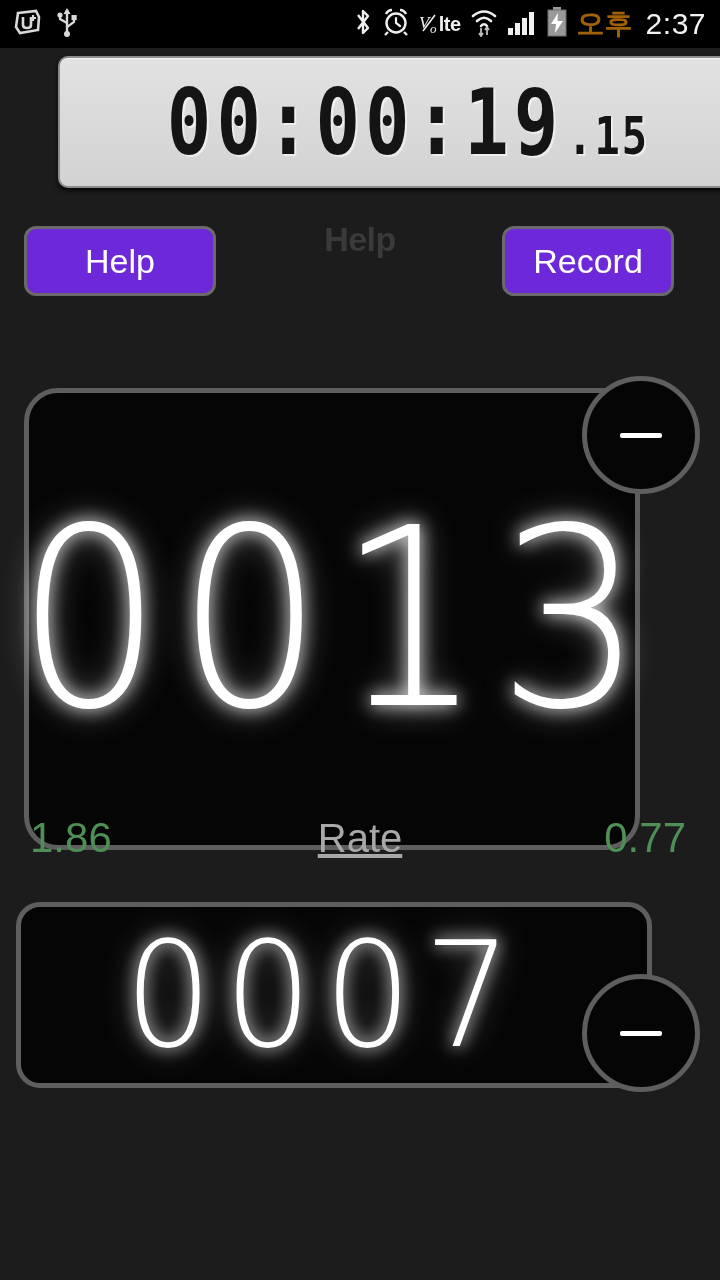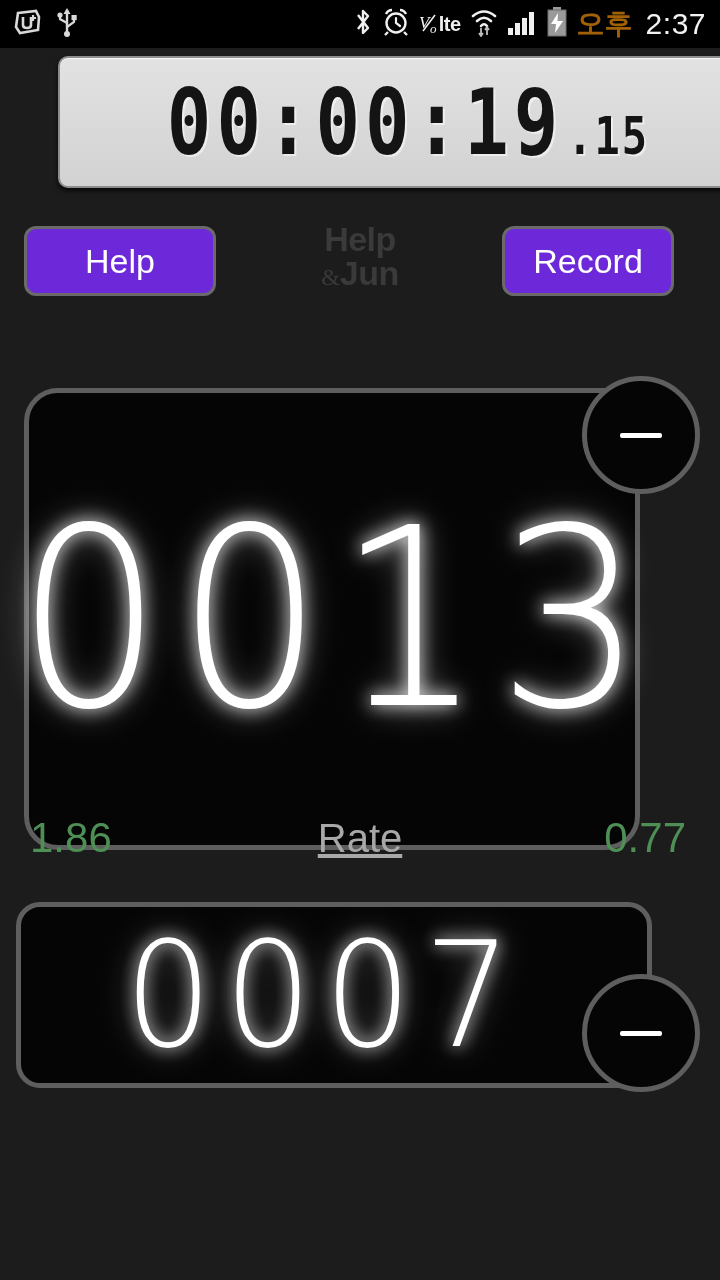--- a/index.html
+++ b/index.html
@@ -216,23 +216,20 @@
   </div>
 </div>
 
 <div class="btnrow">
   <div class="pillbtn btn-help">
     <span>Help</span>
   </div>
 
   <div class="brand">
     <div class="brand-1">Help</div>
-    <div>
-      <span class="brand-amp">&amp;</span><span class="brand-2">Jun</span>
-    </div>
   </div>
 
   <div class="pillbtn btn-record">
     <span>Record</span>
   </div>
 </div>
 
 <div class="counter-a">
   <span class="cnum cnum-a">0013</span>
 </div>

